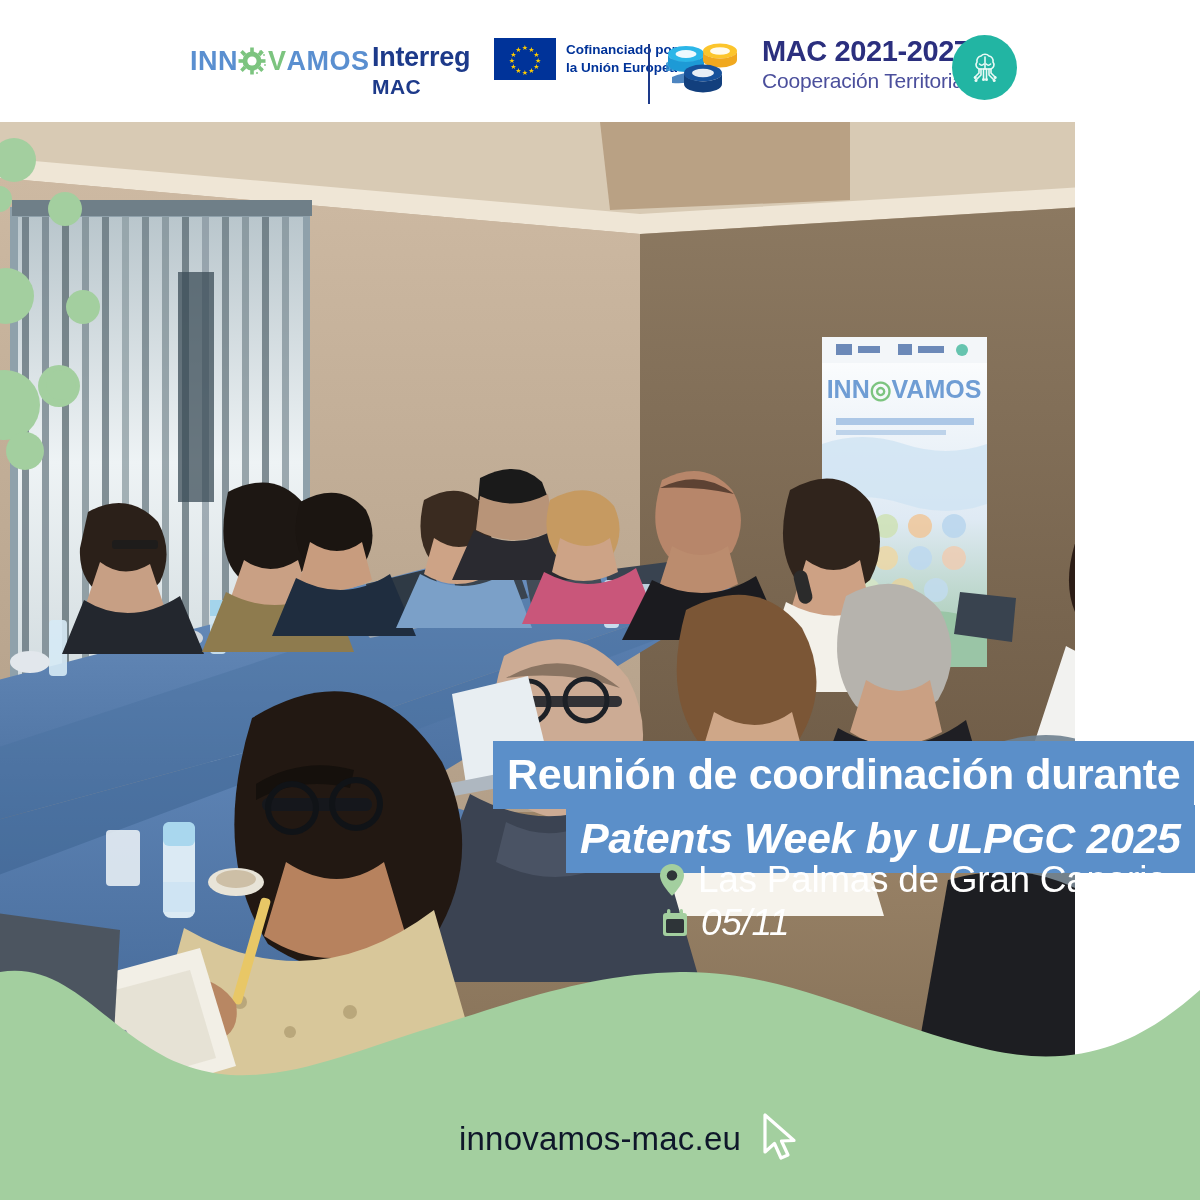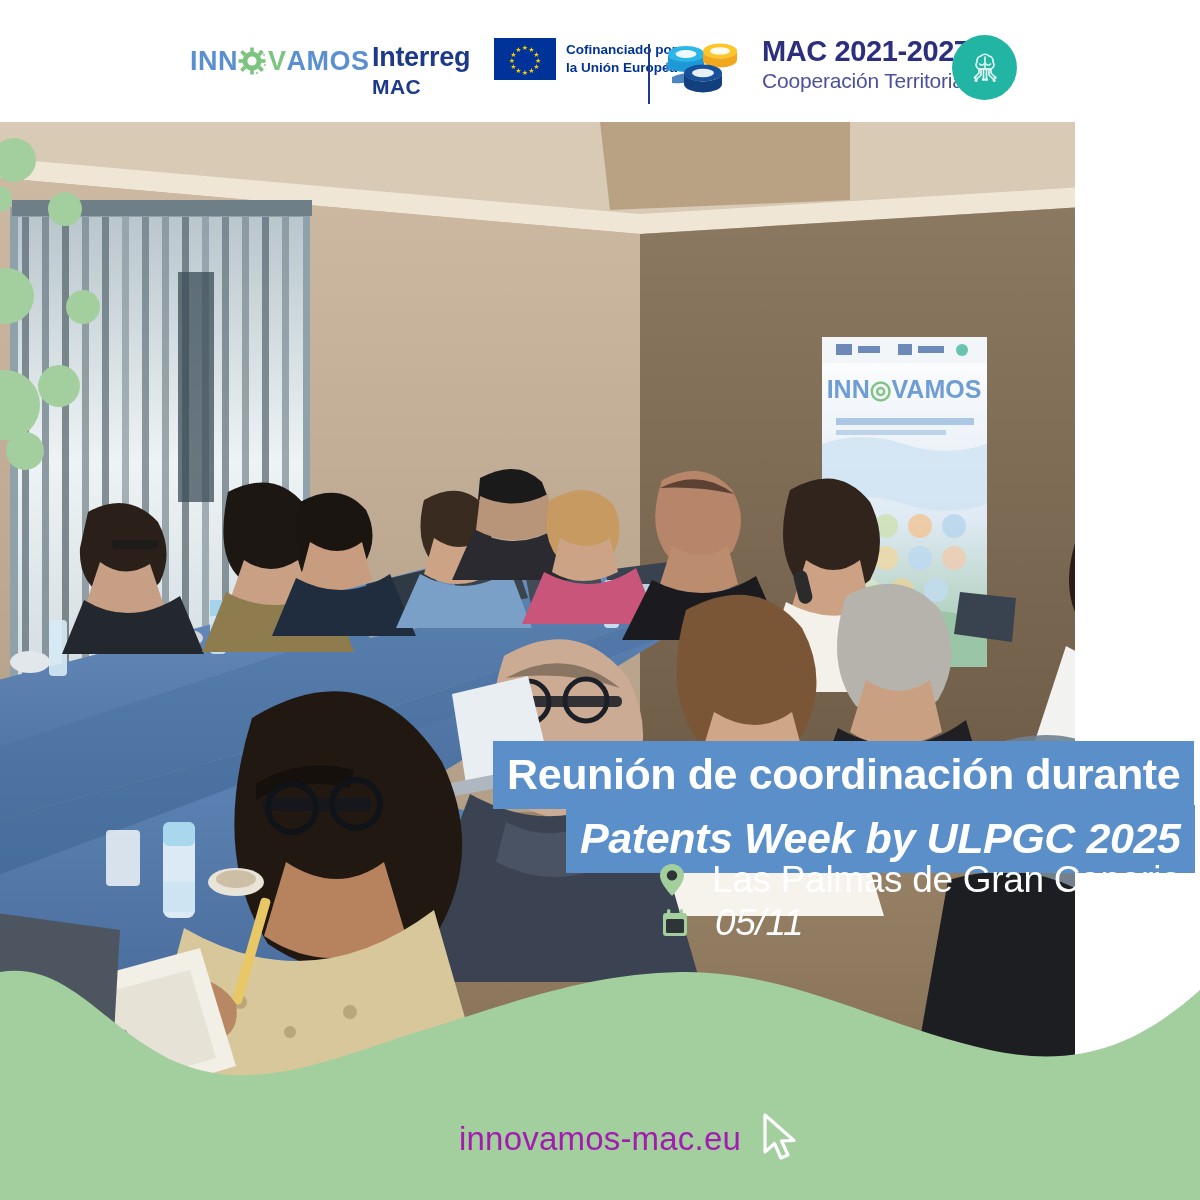--- a/index.html
+++ b/index.html
@@ -55,32 +55,32 @@
   .dot { position:absolute; border-radius:50%; background:#a3cf9f; z-index:20; }
 
   
   #overlay { position:absolute; left:0; top:0; width:1200px; height:1200px; z-index:30; }
   .title-line { position:absolute; background:#5b8fc9; color:#ffffff;
      font-weight:bold; font-size:43px; line-height:1; padding:12px 14px 13px 14px;
      white-space:nowrap; letter-spacing:-0.4px; }
   #title1 { left:493px; top:741px; }
   #title2 { left:566px; top:805px;font-style:italic; }
 
-  .meta-row { position:absolute; display:flex; align-items:center; gap:25px;
+  .meta-row { position:absolute; display:flex; align-items:center; gap:11px;
      color:#ffffff; font-size:37px; font-weight:400; letter-spacing:-0.3px; white-space:nowrap; }
   #loc-row  { left:657px; top:859px; }
   #date-row { left:660px; top:902px;font-style:italic; }
   .meta-icon { width:30px; height:36px; flex:none; display:flex; align-items:center; justify-content:center; }
 
   
   #wave { position:absolute; left:0; bottom:0; width:1200px; height:260px; z-index:25; }
 
   
   #footer-url { position:absolute; left:0; bottom:42px; width:1200px; text-align:center;
-     color:#a21caf; font-size:33px; letter-spacing:.2px; z-index:32; }
+     color:#0f172a; font-size:33px; letter-spacing:.2px; z-index:32; }
   #cursor { position:absolute; left:760px; bottom:36px; z-index:33; }
 </style>
 </head>
 <body>
 
 <div id="poster">
 
   <div id="photo">
     <svg viewBox="0 0 1200 1078" preserveAspectRatio="none">
       <defs>

